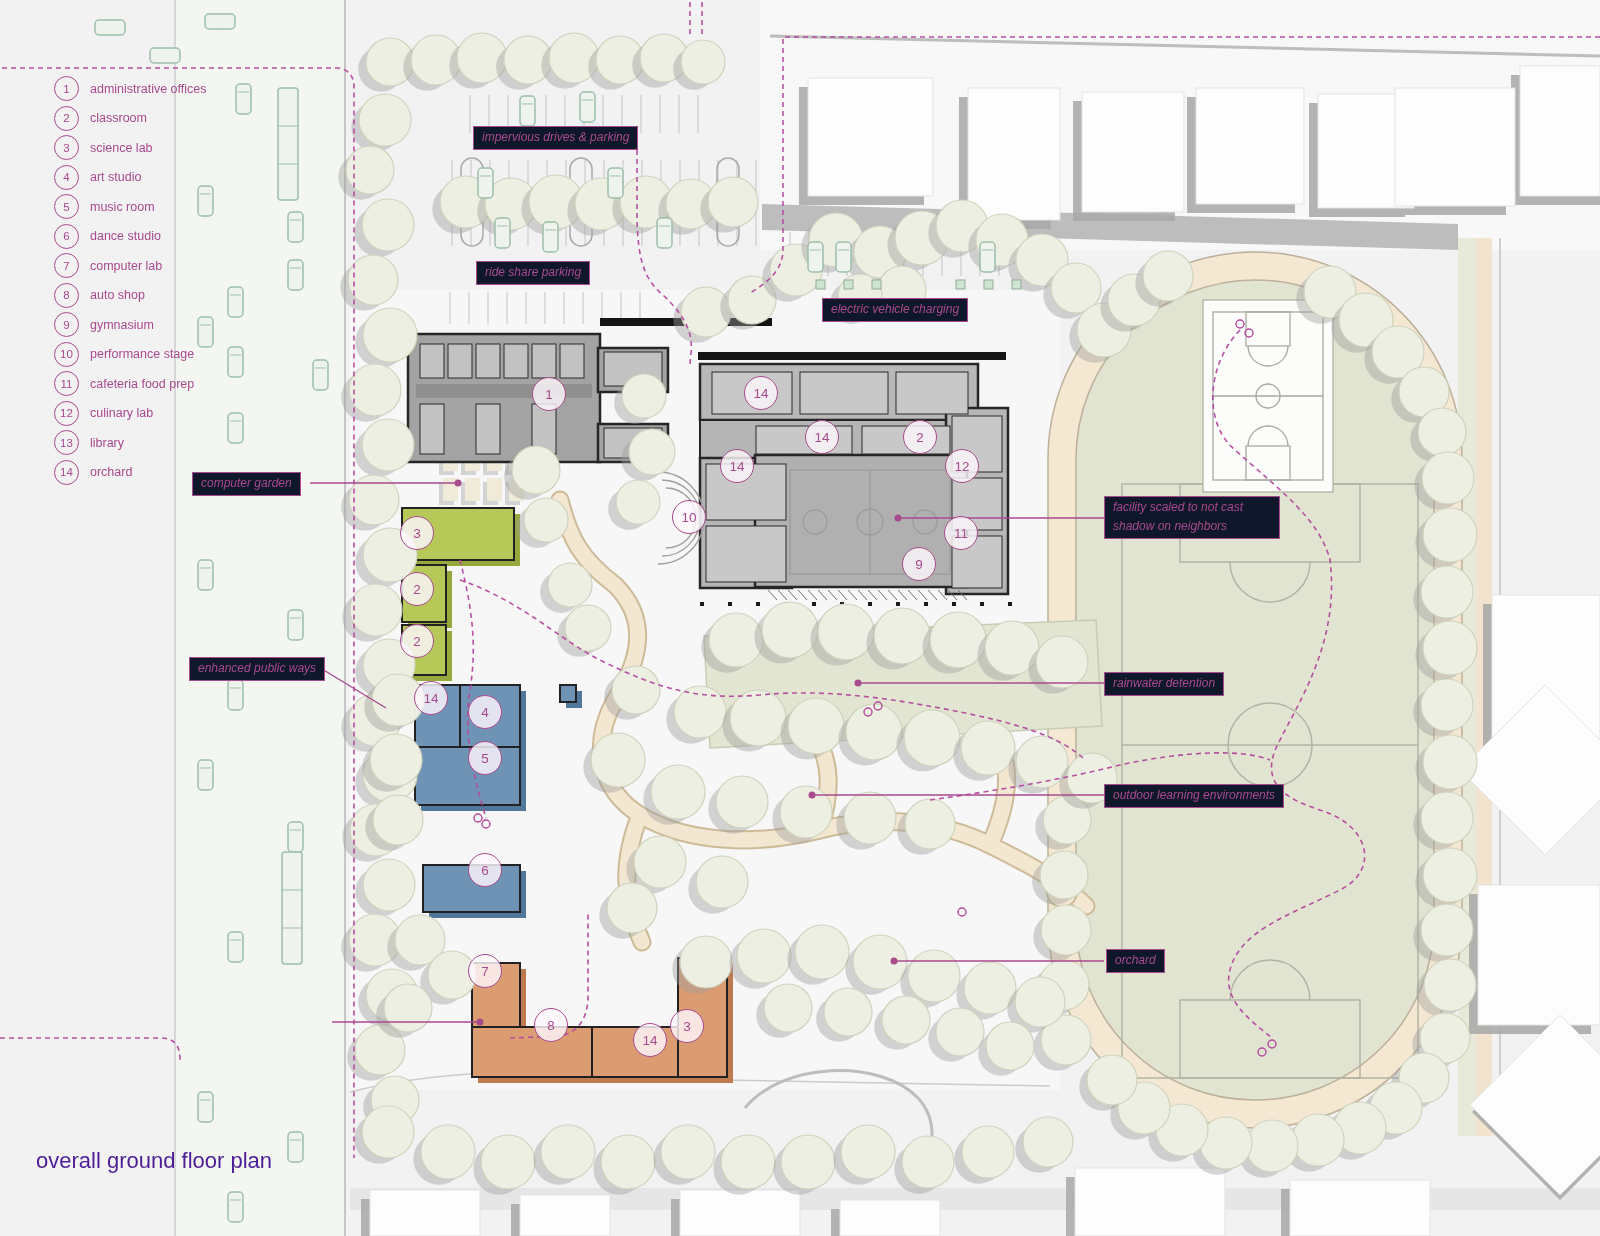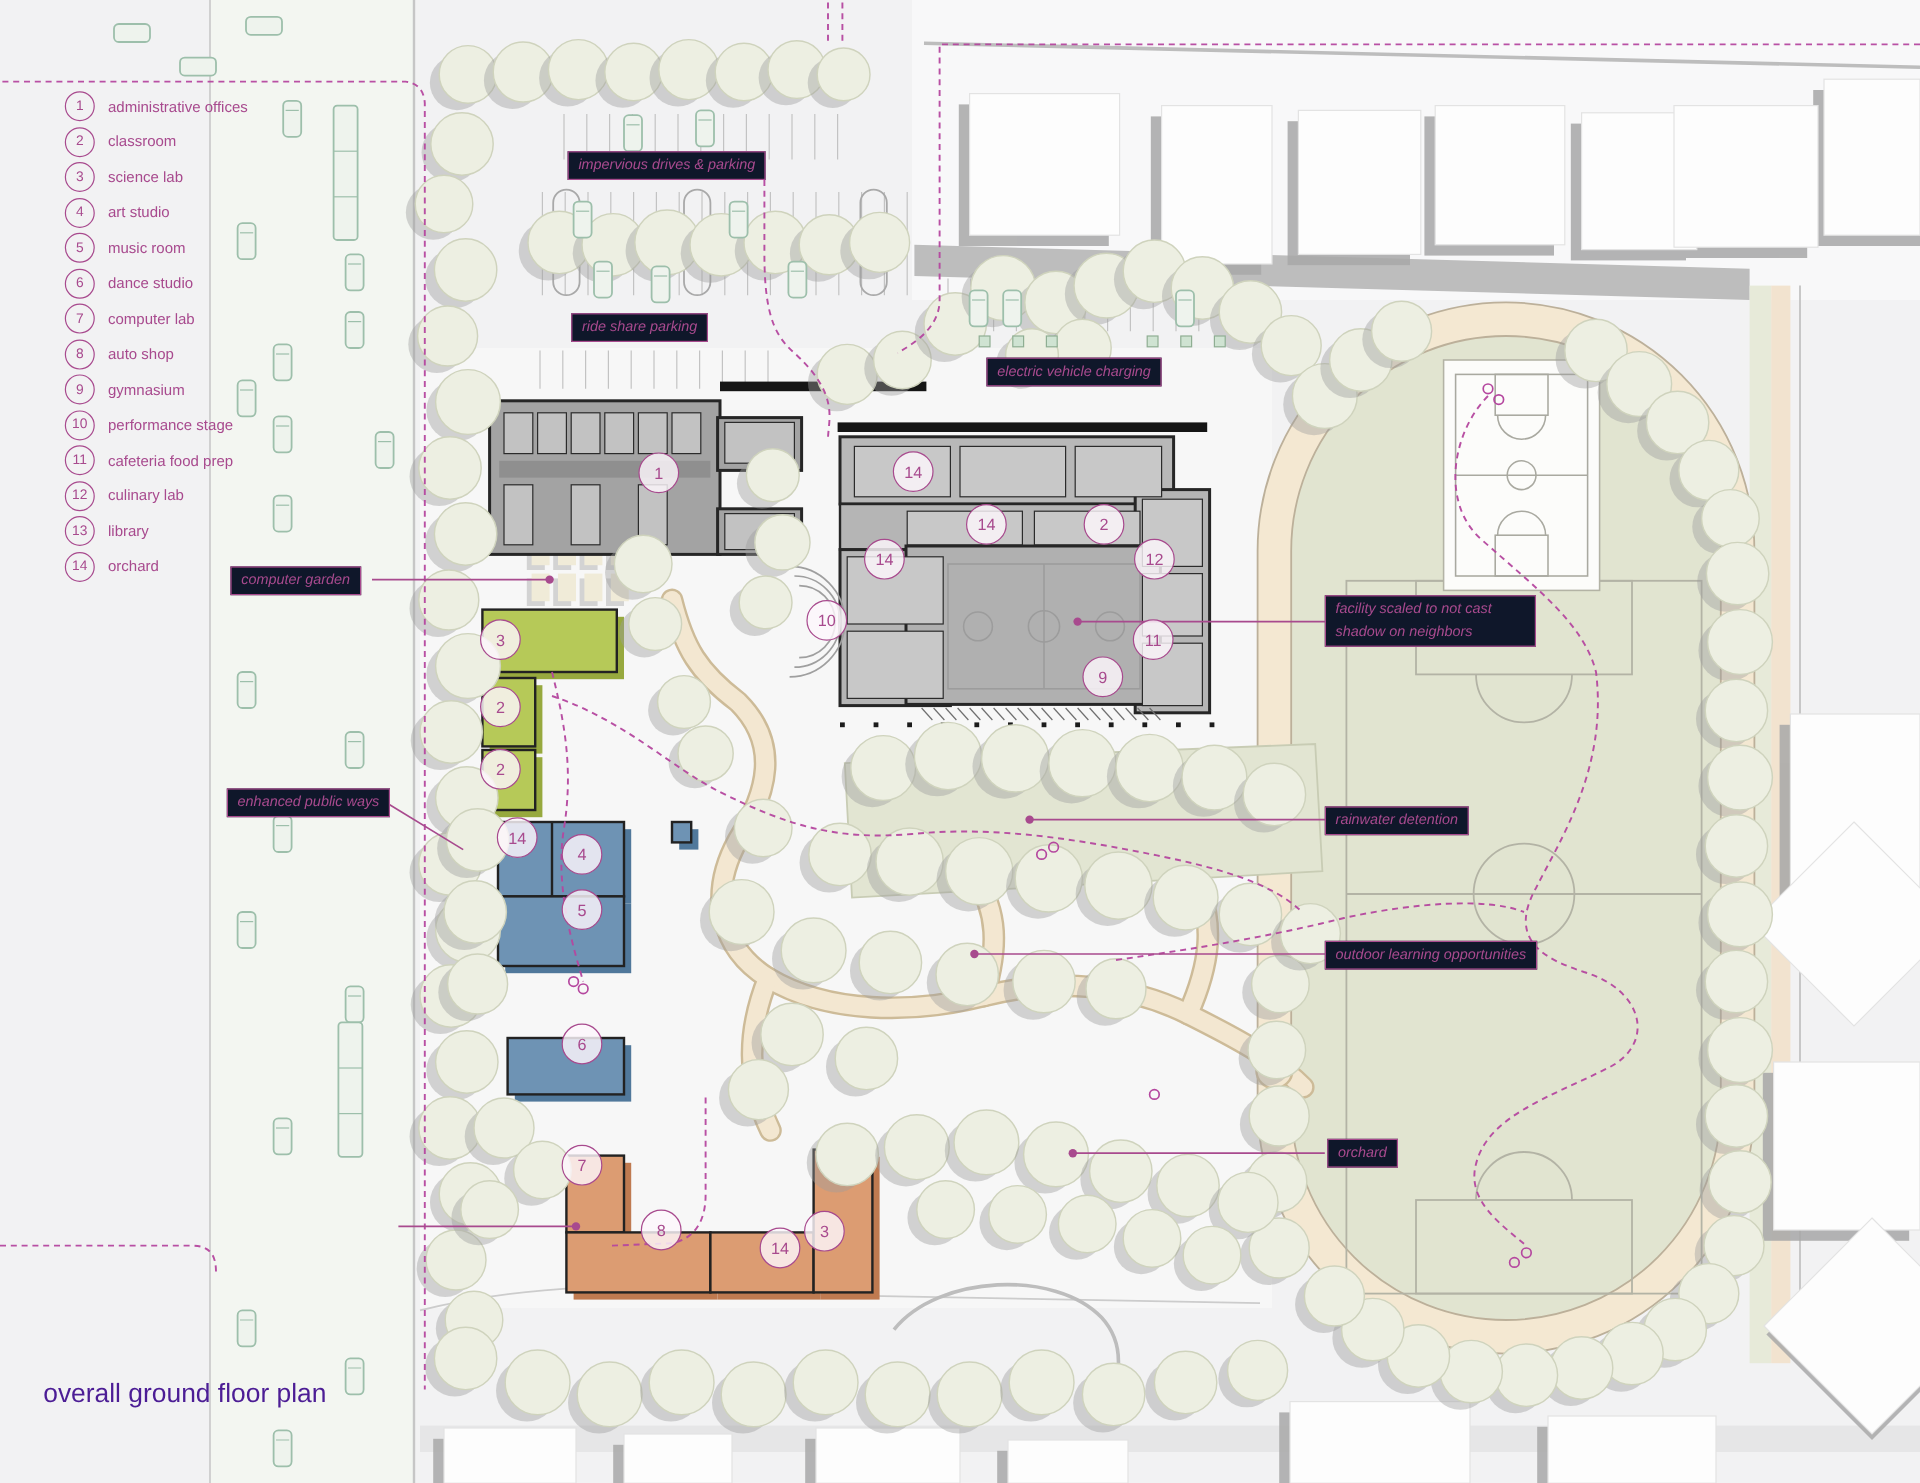--- a/index.html
+++ b/index.html
@@ -843,21 +843,21 @@
       </div>
     </div>
 
 <div class="callout" style="left:473px;top:126px;">impervious drives &amp; parking</div>
 <div class="callout" style="left:476px;top:261px;">ride share parking</div>
 <div class="callout" style="left:822px;top:298px;">electric vehicle charging</div>
 <div class="callout" style="left:192px;top:472px;">computer garden</div>
 <div class="callout" style="left:189px;top:657px;">enhanced public ways</div>
 <div class="callout multi" style="left:1104px;top:496px;width:158px;">facility scaled to not cast shadow on neighbors</div>
 <div class="callout" style="left:1104px;top:672px;text-align:center;">rainwater detention</div>
-<div class="callout" style="left:1104px;top:784px;">outdoor learning opportunities</div>
+<div class="callout" style="left:1104px;top:784px;">outdoor learning environments</div>
 <div class="callout" style="left:1106px;top:949px;">orchard</div>
 
 <div class="plan-title">overall ground floor plan</div>
 
 <div id="markers">
       <div class="marker" style="left: 549px; top: 394px;">1</div>
       <div class="marker" style="left: 761px; top: 393px;">14</div>
       <div class="marker" style="left: 737px; top: 466px;">14</div>
       <div class="marker" style="left: 822px; top: 437px;">14</div>
       <div class="marker" style="left: 920px; top: 437px;">2</div>

